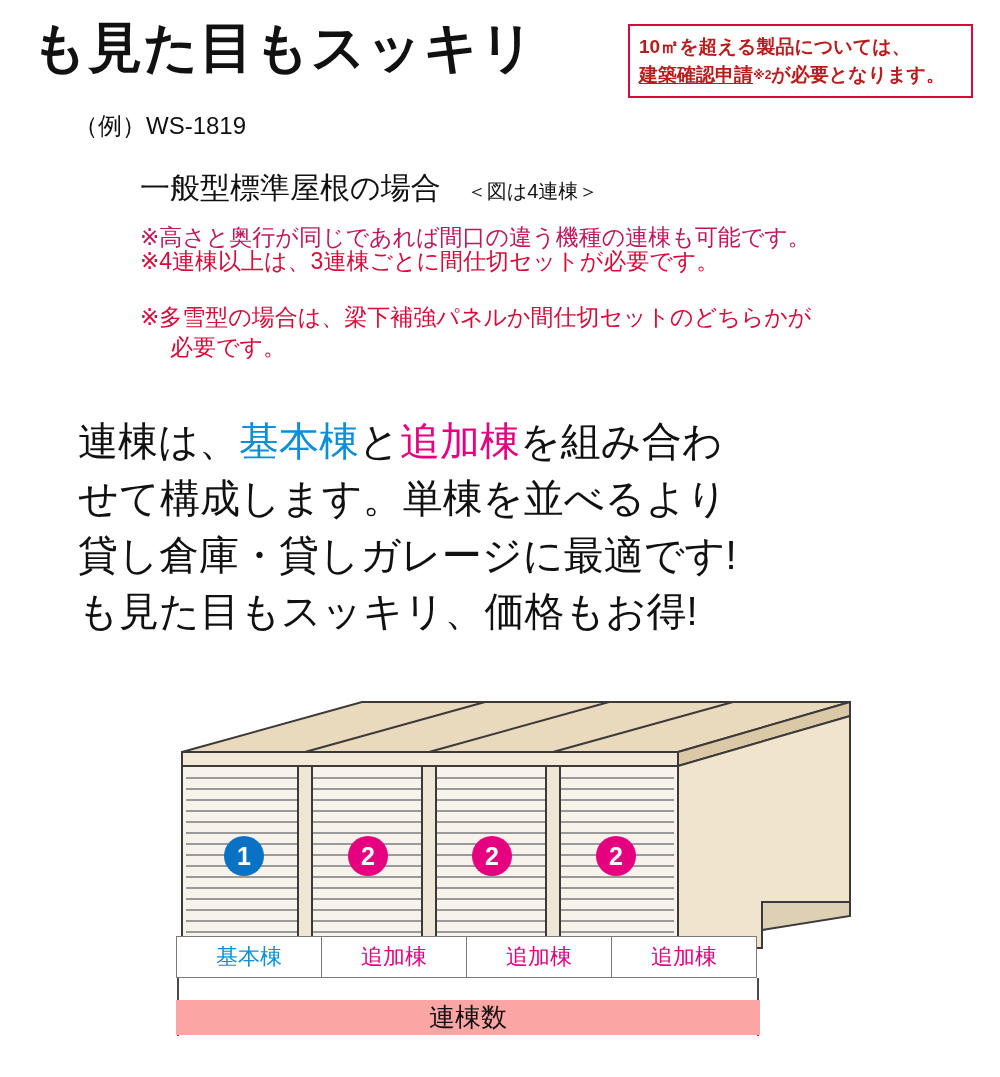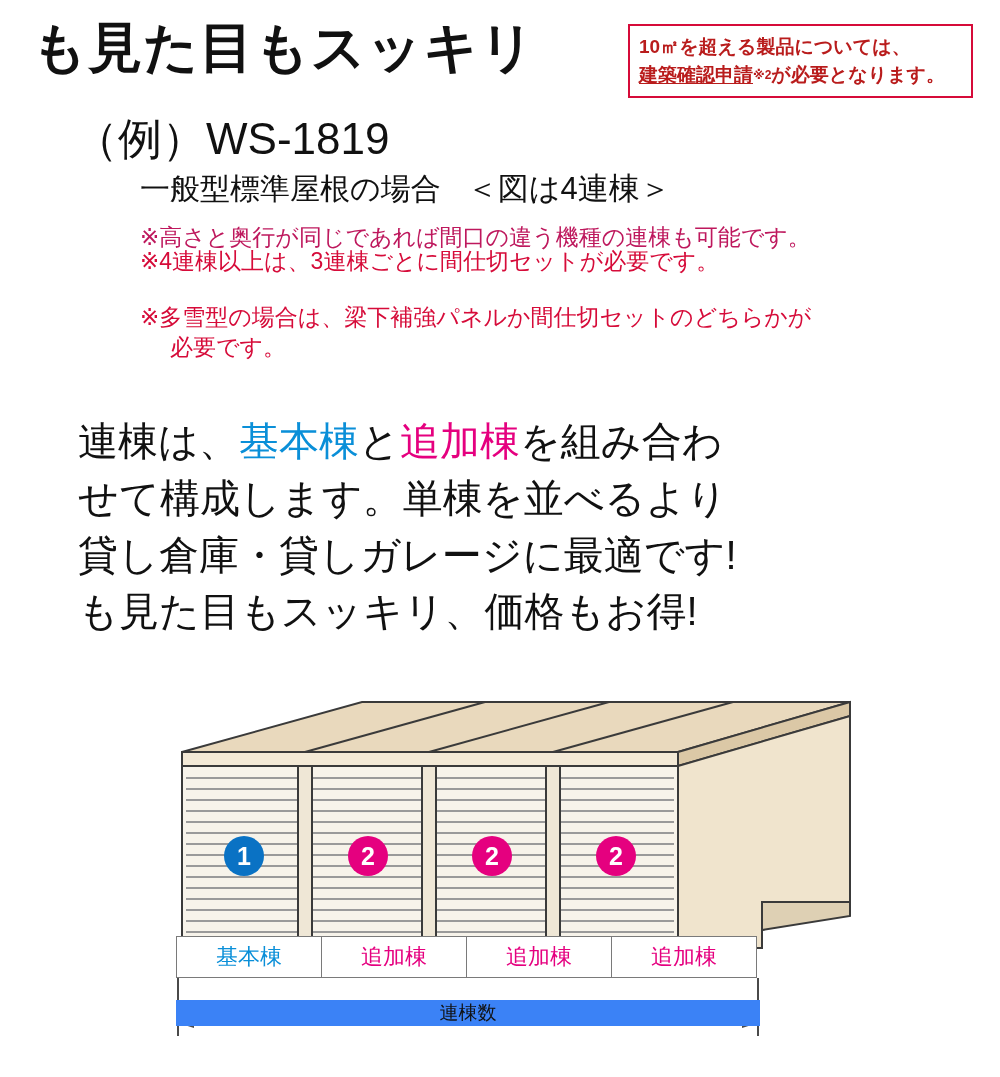--- a/index.html
+++ b/index.html
@@ -47,34 +47,34 @@
     text-decoration: underline;
     text-underline-offset: 2px;
   }
   .sup-small { font-size: 12px; vertical-align: 2px; }
 
   
   .example-line {
     position: absolute;
     left: 74px;
     top: 110px;
-    font-size: 44px;
+    font-size: 24px;
     color: #111;
     white-space: nowrap;
   }
   .roof-line {
     position: absolute;
     left: 140px;
     top: 168px;
     font-size: 30px;
     color: #111;
     white-space: nowrap;
   }
   .roof-line .fig-note {
-    font-size: 31px;
+    font-size: 20px;
     margin-left: 26px;
   }
 
   .note {
     position: absolute;
     font-size: 23px;
     line-height: 1.32;
     white-space: nowrap;
   }
   .note-1 { left: 140px; top: 222px; color: #be185d; }
@@ -152,23 +152,23 @@
     top: 978px;
     width: 584px;
     height: 68px;
   }
   .dim-label {
     position: absolute;
     left: 0;
     top: 22px;
     width: 584px;
     text-align: center;
-    font-size: 19px;
-    color: #111;
-    background: #3b82f6;
+    font-size: 26px;
+    color: #111;
+    background: #fca5a5;
     padding: 0 4px;
     box-sizing: border-box;
   }
 </style>
 </head>
 <body>
 
 <div class="title">も見た目もスッキリ</div>
 
 <div class="notice-box">

